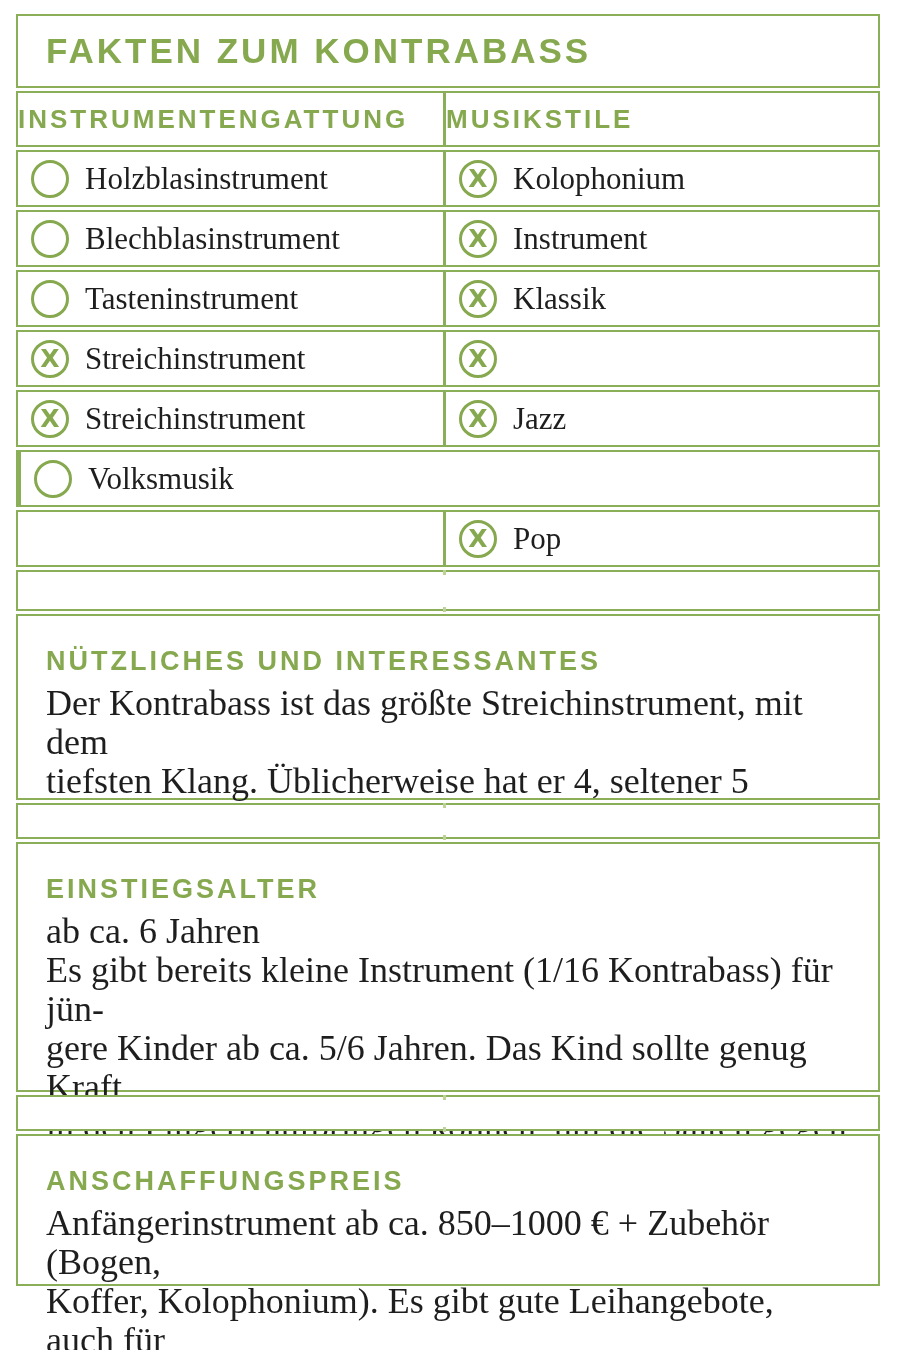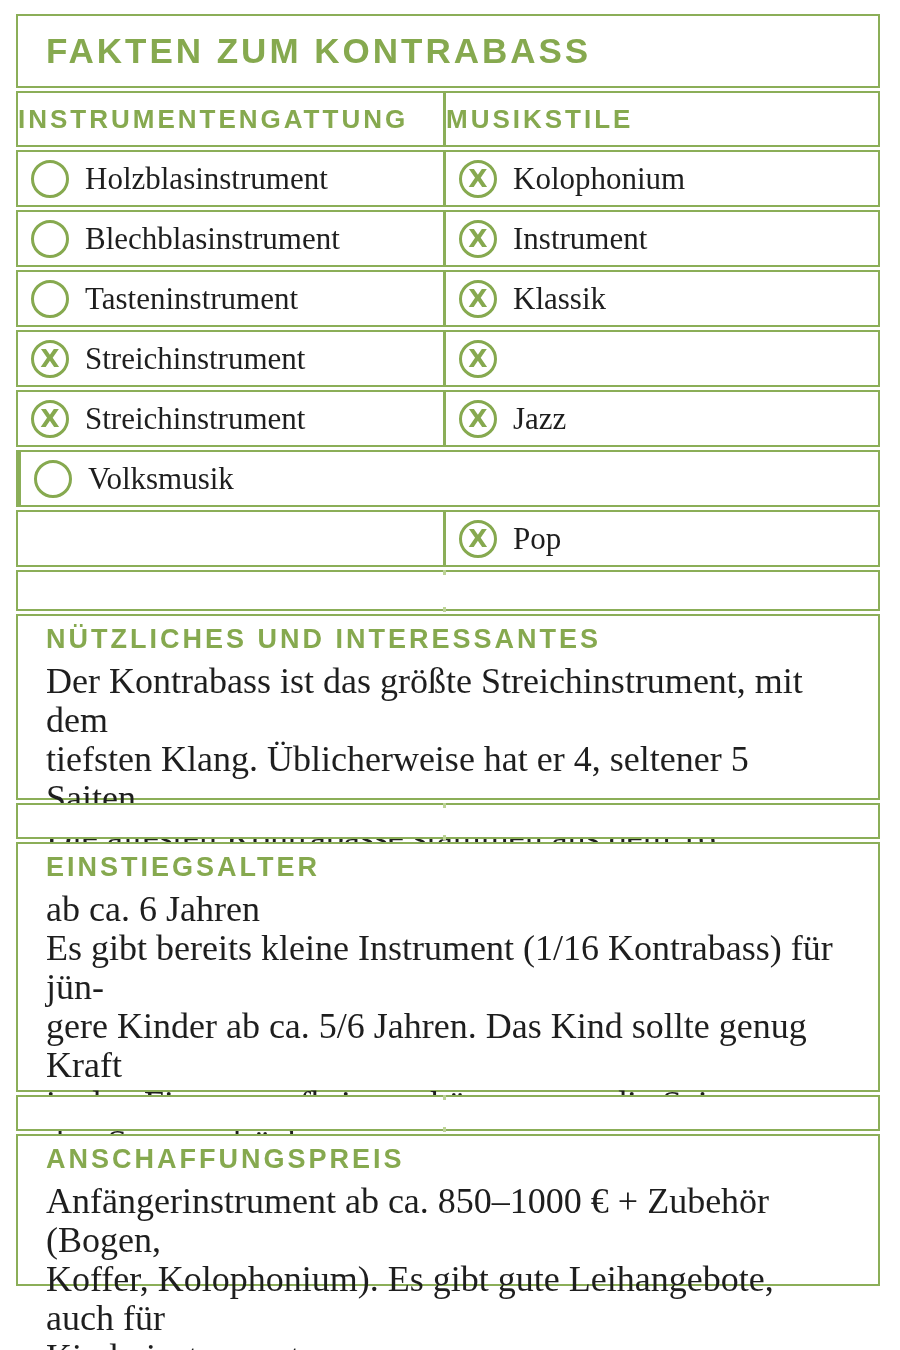--- a/index.html
+++ b/index.html
@@ -50,21 +50,21 @@
   .lbl{font-size:31px;color:var(--text);white-space:nowrap;}
   
   .sep{position:relative;}
   .sep1{height:41px;}
   .sep2{height:36px;}
   .sep3{height:36px;}
   .tick{position:absolute;left:425px;width:3px;height:5px;background:var(--faint);}
   .tick.t{top:-2.5px;}
   .tick.b{bottom:-2.5px;}
   
-  .section{padding:8px 28px 0 28px;}
+  .section{padding:30px 28px 0 28px;}
   .sec1{height:186px;}
   .sec2{height:250px;}
   .sec3{height:152px;}
   .shead{
     font-family:"Liberation Sans", sans-serif;font-weight:bold;
     font-size:27px;letter-spacing:3px;color:var(--green);margin-bottom:7px;
     white-space:nowrap;
   }
   .sbody{
     font-size:36px;line-height:39px;color:var(--text);white-space:pre-line;

